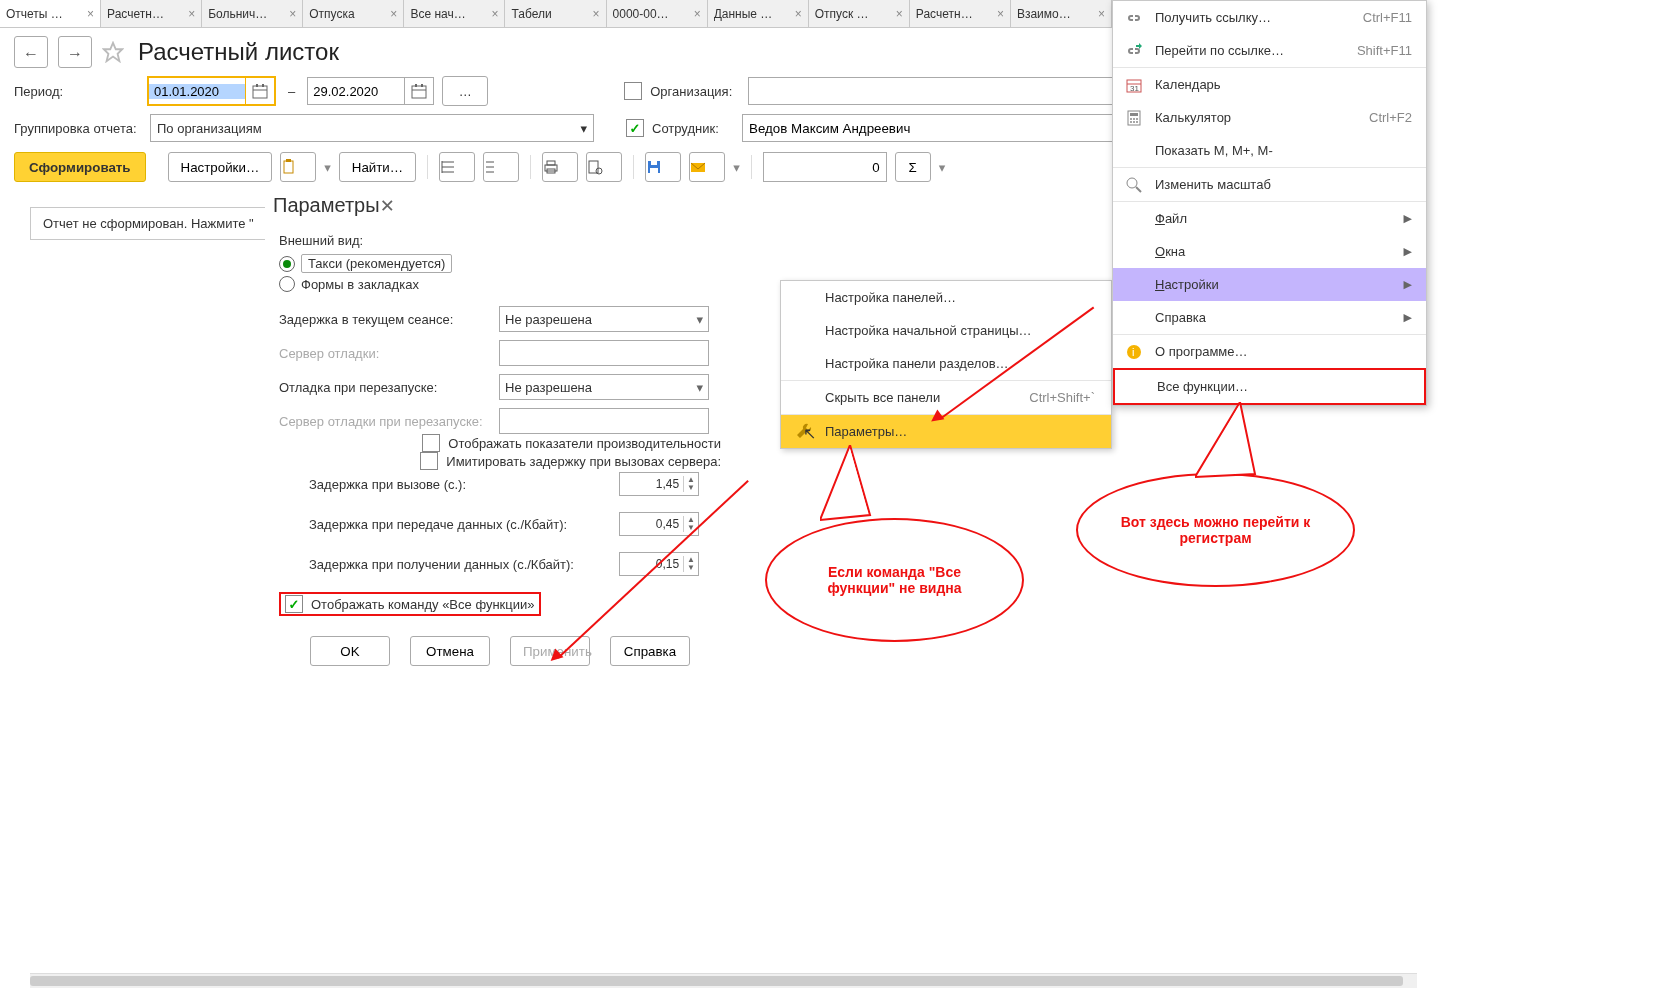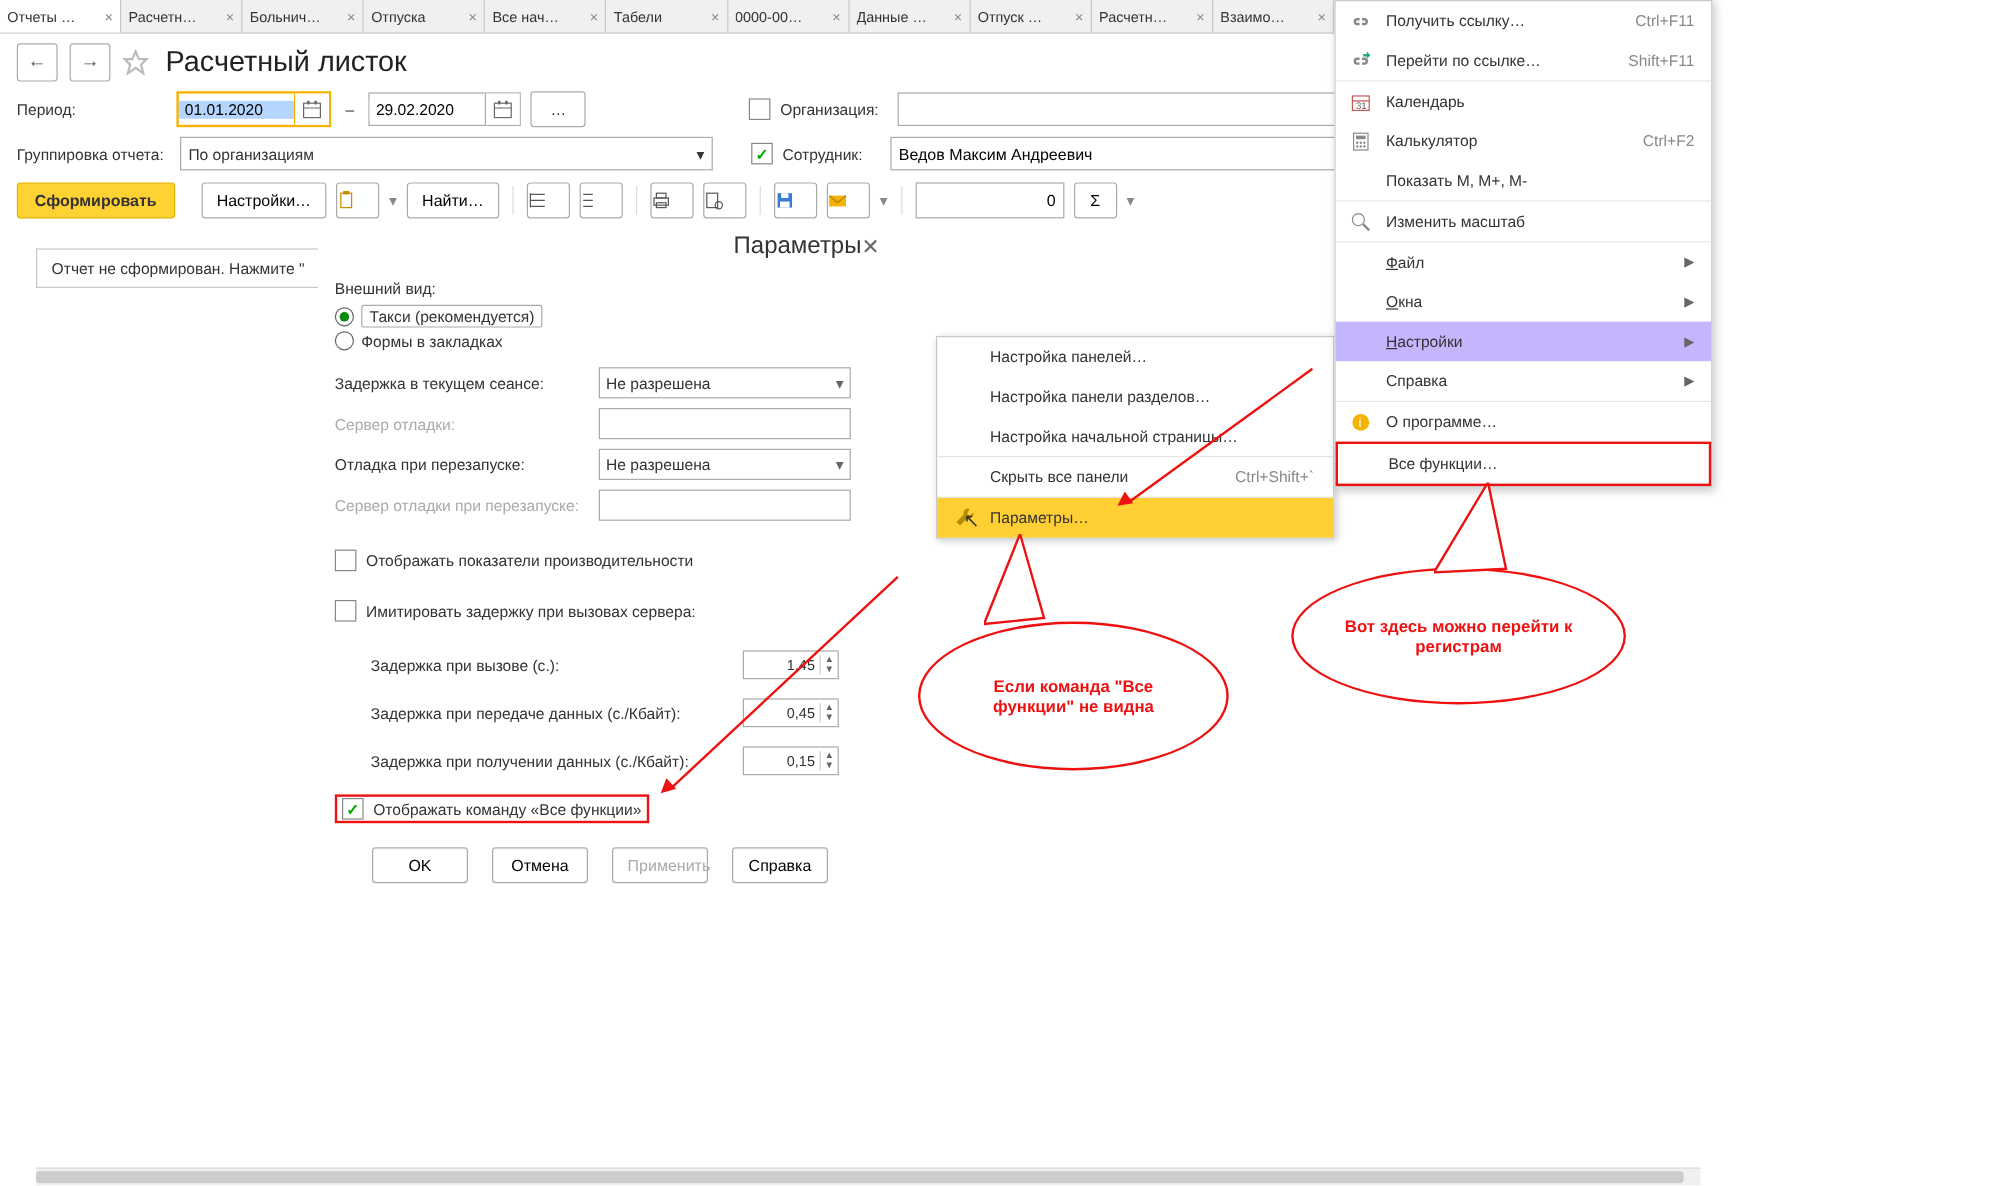--- a/index.html
+++ b/index.html
@@ -33,35 +33,35 @@
 .btn-primary{background:#ffd233;border:1px solid #e0b400;height:30px;padding:0 14px;border-radius:3px;font-weight:bold;color:#333;}
 .btn{background:#fff;border:1px solid #aaa;height:30px;padding:0 12px;border-radius:3px;}
 .btn.icon{width:36px;padding:0;}
 .sep{width:1px;height:24px;background:#ddd;margin:0 3px;}
 .num-input{border:1px solid #aaa;height:28px;width:110px;text-align:right;padding:0 6px;}
 
 .content-area{position:relative;border-top:1px solid transparent;}
 .info-box{border:1px solid #c8c8c8;padding:8px 12px;margin:18px 0 0 30px;display:inline-block;background:#fff;}
 
 .dialog{position:absolute;left:265px;top:190px;width:470px;background:#fff;}
-.dlg-title-row{display:flex;align-items:center;justify-content:flex-end;padding:4px 2px 10px 8px;}
+.dlg-title-row{display:flex;align-items:center;justify-content:flex-start;padding:4px 2px 10px 8px;}
 .dlg-title{font-size:20px;}
 .dlg-close{font-size:18px;color:#666;}
 .dlg-body{padding:0 14px;}
 .dlg-label{color:#333;margin:6px 0;}
 .radio-row{display:flex;align-items:center;gap:6px;margin:3px 0;}
 .radio{width:14px;height:14px;border:1px solid #666;border-radius:50%;display:inline-flex;align-items:center;justify-content:center;}
 .radio.sel::after{content:"";width:8px;height:8px;border-radius:50%;background:#0a8a0a;}
 .radio-box{border:1px solid #aaa;padding:1px 6px;border-radius:2px;}
 .form-grid{display:grid;grid-template-columns:210px 210px;gap:8px 10px;margin-top:14px;}
 .form-grid .lbl{display:flex;align-items:center;color:#333;}
 .form-grid .lbl.dis{color:#aaa;}
 .form-grid .inp{border:1px solid #aaa;height:24px;display:flex;align-items:center;justify-content:space-between;padding:0 5px;}
 .form-grid .inp .dd{color:#666;}
-.chk-row{display:flex;align-items:center;gap:8px;margin:24px 0;}
+.chk-row{display:flex;align-items:center;gap:8px;margin:0 0;justify-content:flex-end;}
 .delay-grid{display:grid;grid-template-columns:310px 80px;row-gap:16px;margin:2px 0 12px 30px;align-items:center;}
 .spin{border:1px solid #aaa;height:22px;display:flex;align-items:center;justify-content:flex-end;padding:0 3px;font-size:12px;}
 .spin .up{margin-left:4px;font-size:8px;line-height:8px;color:#666;border-left:1px solid #ccc;padding-left:3px;}
 .dlg-highlight{border:2px solid #e11;padding:1px 4px;display:inline-flex;align-items:center;gap:8px;margin:4px 0 16px 0;}
 .dlg-buttons{display:flex;gap:20px;justify-content:center;padding:4px 0;}
 .dlg-buttons .btn{width:80px;}
 .dlg-buttons .btn.dis{color:#aaa;}
 
 .submenu{position:absolute;left:780px;top:255px;width:330px;background:#fff;border:1px solid #c8c8c8;box-shadow:2px 2px 6px rgba(0,0,0,.2);margin-top:25px;}
 .submenu .item{display:flex;align-items:center;justify-content:space-between;height:33px;padding:0 16px 0 44px;font-size:13px;}
@@ -331,24 +331,24 @@
       <button class="btn">Справка</button>
     </div>
   </div>
 </div>
 
 <div class="submenu">
   <div class="item">
       <span>Настройка панелей…</span>
     </div>
   <div class="item">
+      <span>Настройка начальной страницы…</span>
+    </div>
+  <div class="item">
       <span>Настройка панели разделов…</span>
-    </div>
-  <div class="item">
-      <span>Настройка начальной страницы…</span>
     </div>
   <div class="item sep-above">
       <span>Скрыть все панели</span>
       <span style="color:#888">Ctrl+Shift+`</span>
     </div>
   <div class="item hl sep-above">
     <svg class="wrench" width="18" height="18">
         <path d="M13 2a4 4 0 0 0-5 5L2 13l3 3 6-6a4 4 0 0 0 5-5l-3 3-2-2z" fill="#b88a00"></path>
       </svg>
     <span>Параметры…</span>

